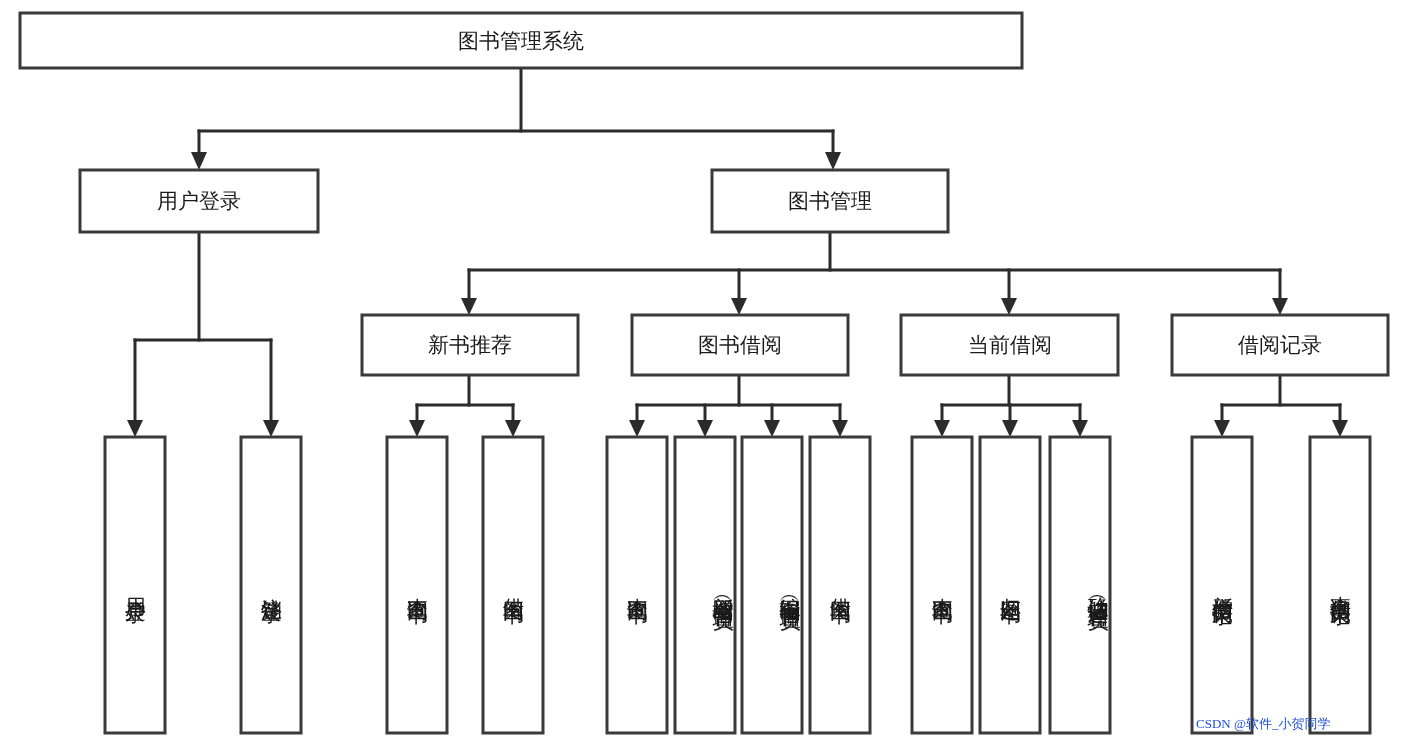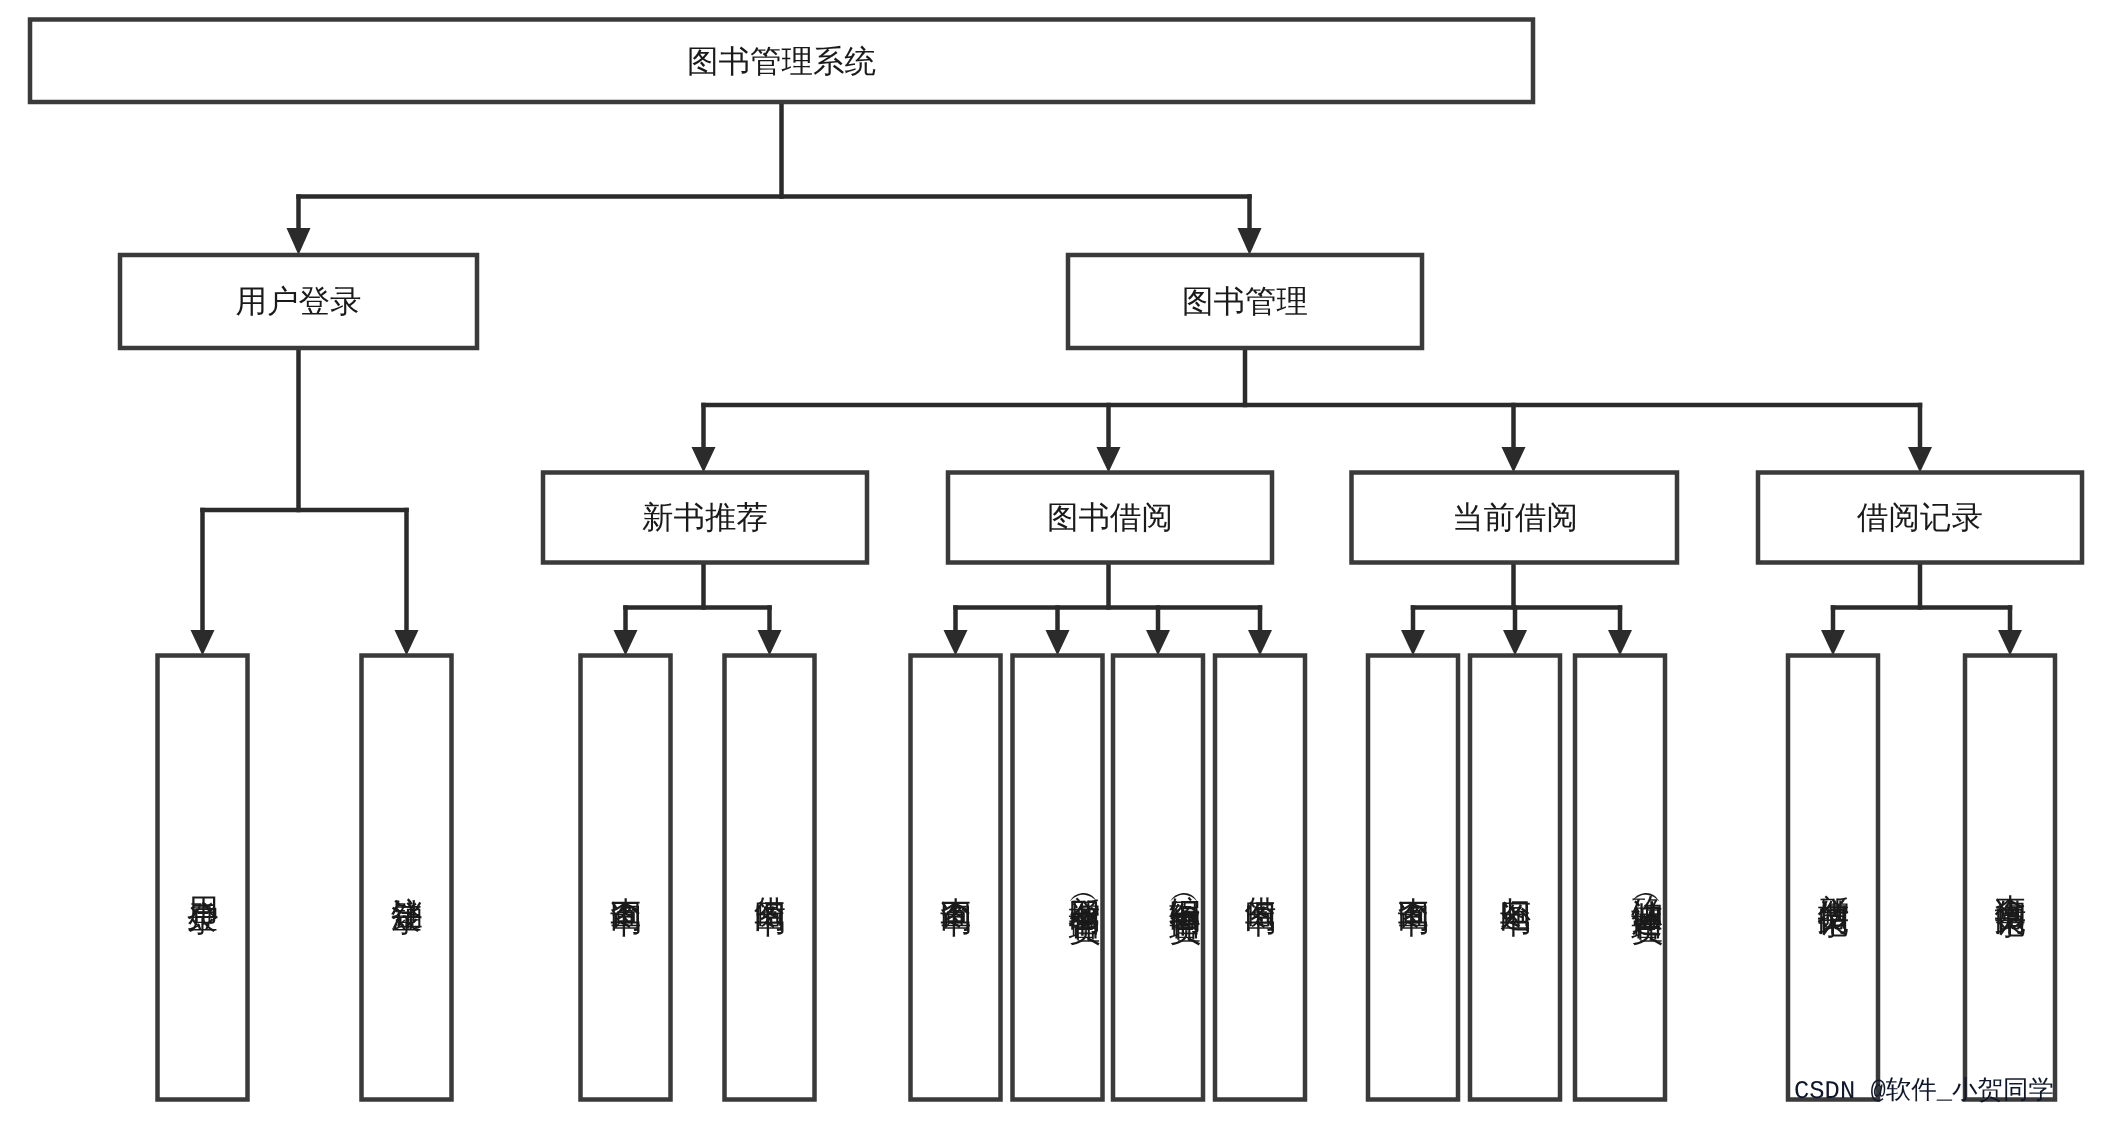--- a/index.html
+++ b/index.html
@@ -59,23 +59,23 @@
     letter-spacing: 2px;
     display: flex;
     align-items: center;
     justify-content: center;
     text-align: center;
     white-space: nowrap;
     user-select: none;
   }
   .watermark {
     position: absolute;
-    font-family: Liberation Mono, monospace;
-    font-size: 17px;
-    color: #0f172a;
+    font-family: Liberation Serif, serif;
+    font-size: 13px;
+    color: #1d4ed8;
     white-space: nowrap;
     user-select: none;
   }
 </style>
 </head>
 <body>
 
 <div id="diagram-root">
 
   <svg class="diagram-canvas" viewBox="0 0 1405 747" xmlns="http://www.w3.org/2000/svg">

